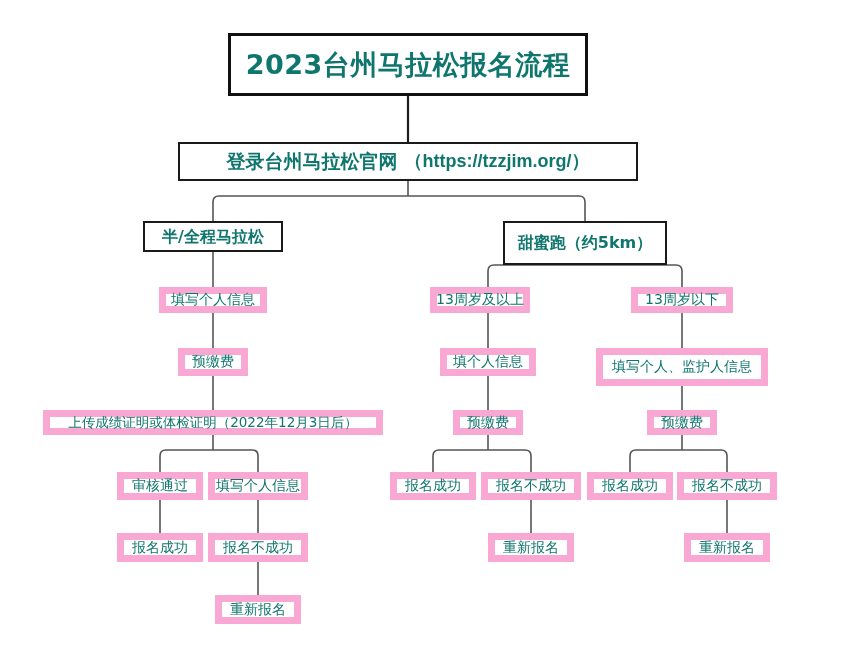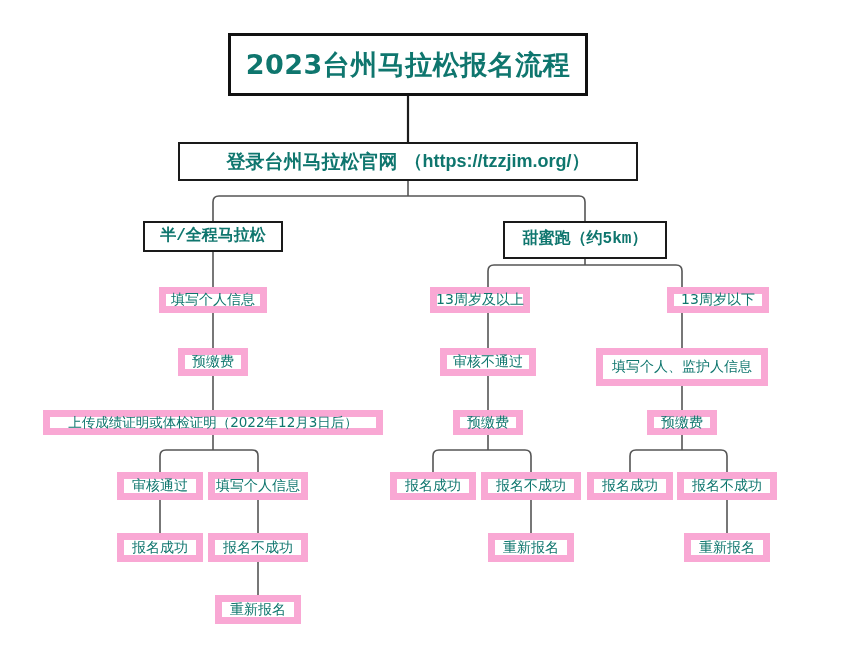--- a/index.html
+++ b/index.html
@@ -55,21 +55,20 @@
     font-weight: bold;
   }
   .t-sub .urlpart {
     font-family: Liberation Sans, sans-serif;
     font-weight: bold;
     font-size: 18px;
   }
   .t-branch {
     font-size: 16px;
     font-weight: bold;
-    font-family: Liberation Mono, monospace;
   }
   .t-body {
     font-size: 14px;
     font-weight: normal;
   }
   .t-small {
     font-size: 13.5px;
     font-weight: normal;
   }
 </style>
@@ -132,21 +131,21 @@
 
   <div class="node bw-mid t-sub" style="left:178px; top:142px; width:460px; height:39px;">
     <span>登录台州马拉松官网</span>
     <span class="urlpart" style="margin-left:7px;">（https://tzzjim.org/）</span>
   </div>
 
   <div class="node bw-mid t-branch" style="left:143px; top:221px; width:140px; height:31px;">
     <span>半/全程马拉松</span>
   </div>
 
-  <div class="node bw-mid t-branch" style="left:503px; top:221px; width:164px; height:38px;">
+  <div class="node bw-mid t-branch" style="left:503px; top:221px; width:164px; height:44px;">
     <span>甜蜜跑（约5km）</span>
   </div>
 
   <div class="node bw-thin t-body" style="left:159px; top:287px; width:108px; height:26px;">
     <span>填写个人信息</span>
   </div>
 
   <div class="node bw-thin t-body" style="left:178px; top:348px; width:70px; height:28px;">
     <span>预缴费</span>
   </div>
@@ -172,26 +171,26 @@
   </div>
 
   <div class="node bw-thin t-body" style="left:215px; top:595px; width:86px; height:29px;">
     <span>重新报名</span>
   </div>
 
   <div class="node bw-thin t-body" style="left:430px; top:287px; width:100px; height:26px;">
     <span>13周岁及以上</span>
   </div>
 
-  <div class="node bw-thin t-body" style="left:631px; top:287px; width:102px; height:26px;margin-left:36px;">
+  <div class="node bw-thin t-body" style="left:631px; top:287px; width:102px; height:26px;">
     <span>13周岁以下</span>
   </div>
 
   <div class="node bw-thin t-body" style="left:440px; top:348px; width:96px; height:28px;">
-    <span>审核不通过</span>
+    <span>填个人信息</span>
   </div>
 
   <div class="node bw-thin t-body" style="left:596px; top:348px; width:172px; height:38px;">
     <span>填写个人、监护人信息</span>
   </div>
 
   <div class="node bw-thin t-body" style="left:453px; top:410px; width:70px; height:25px;">
     <span>预缴费</span>
   </div>
 

